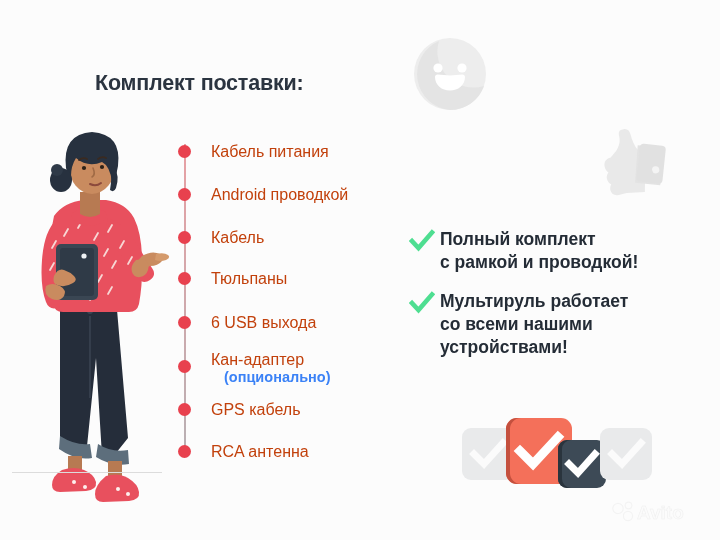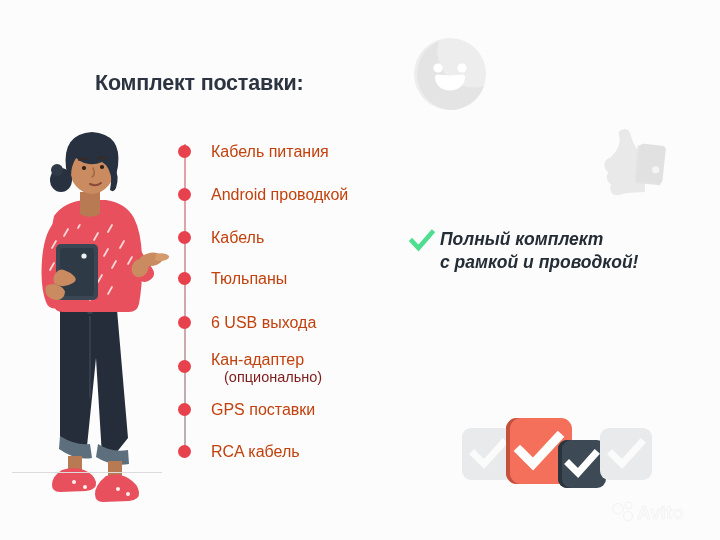--- a/index.html
+++ b/index.html
@@ -94,32 +94,32 @@
     font-size: 16px;
     color: #c2410c;
     white-space: nowrap;
     line-height: 25px;
   }
   .tl-sub {
     position: absolute;
     left: 46px;
     top: 21px;
     font-size: 14.5px;
-    color: #7f1d1d;
+    color: #3b82f6;
     white-space: nowrap;
     line-height: 18px;
+    font-weight: bold;
   }
 
   
   .checks {
     position: absolute;
     left: 409px;
     top: 228px;
     width: 300px;
-    font-style: italic;
   }
   .check-row {
     position: relative;
     display: flex;
     align-items: flex-start;
     margin-bottom: 16px;
   }
   .check-icon {
     flex: 0 0 auto;
     width: 26px;
@@ -302,38 +302,46 @@
     </div>
 
     <div class="tl-item" style="top:215px">
       <span class="tl-dot" style="top:13px"></span>
       <span class="tl-label">Кан-адаптер</span>
       <span class="tl-sub">(опционально)</span>
     </div>
 
     <div class="tl-item" style="top:265px">
       <span class="tl-dot"></span>
-      <span class="tl-label">GPS поставки</span>
+      <span class="tl-label">GPS кабель</span>
     </div>
 
     <div class="tl-item" style="top:307px">
       <span class="tl-dot"></span>
-      <span class="tl-label">RCA кабель</span>
+      <span class="tl-label">RCA антенна</span>
     </div>
   </div>
 
   <div class="checks">
     <div class="check-row">
       <svg class="check-icon" viewBox="0 0 26 26">
         <path d="M3 12 L9.5 19 L23 3.5" stroke="#4ede91" stroke-width="4.6" fill="none" stroke-linecap="square" stroke-linejoin="miter"></path>
       </svg>
       <div class="check-text">Полный комплект
 с рамкой и проводкой!</div>
     </div>
 
+    <div class="check-row">
+      <svg class="check-icon" viewBox="0 0 26 26">
+        <path d="M3 12 L9.5 19 L23 3.5" stroke="#4ede91" stroke-width="4.6" fill="none" stroke-linecap="square" stroke-linejoin="miter"></path>
+      </svg>
+      <div class="check-text">Мультируль работает
+со всеми нашими
+устройствами!</div>
+    </div>
   </div>
 
   <div class="cards">
     <div class="card card-a">
       <svg viewBox="0 0 52 52" width="52" height="52">
         <path d="M12 26 L22 36 L41 15" stroke="#fbfbfb" stroke-width="7" fill="none" stroke-linecap="square"></path>
       </svg>
     </div>
     <div class="card card-b">
       <svg viewBox="0 0 66 66" width="66" height="66">

